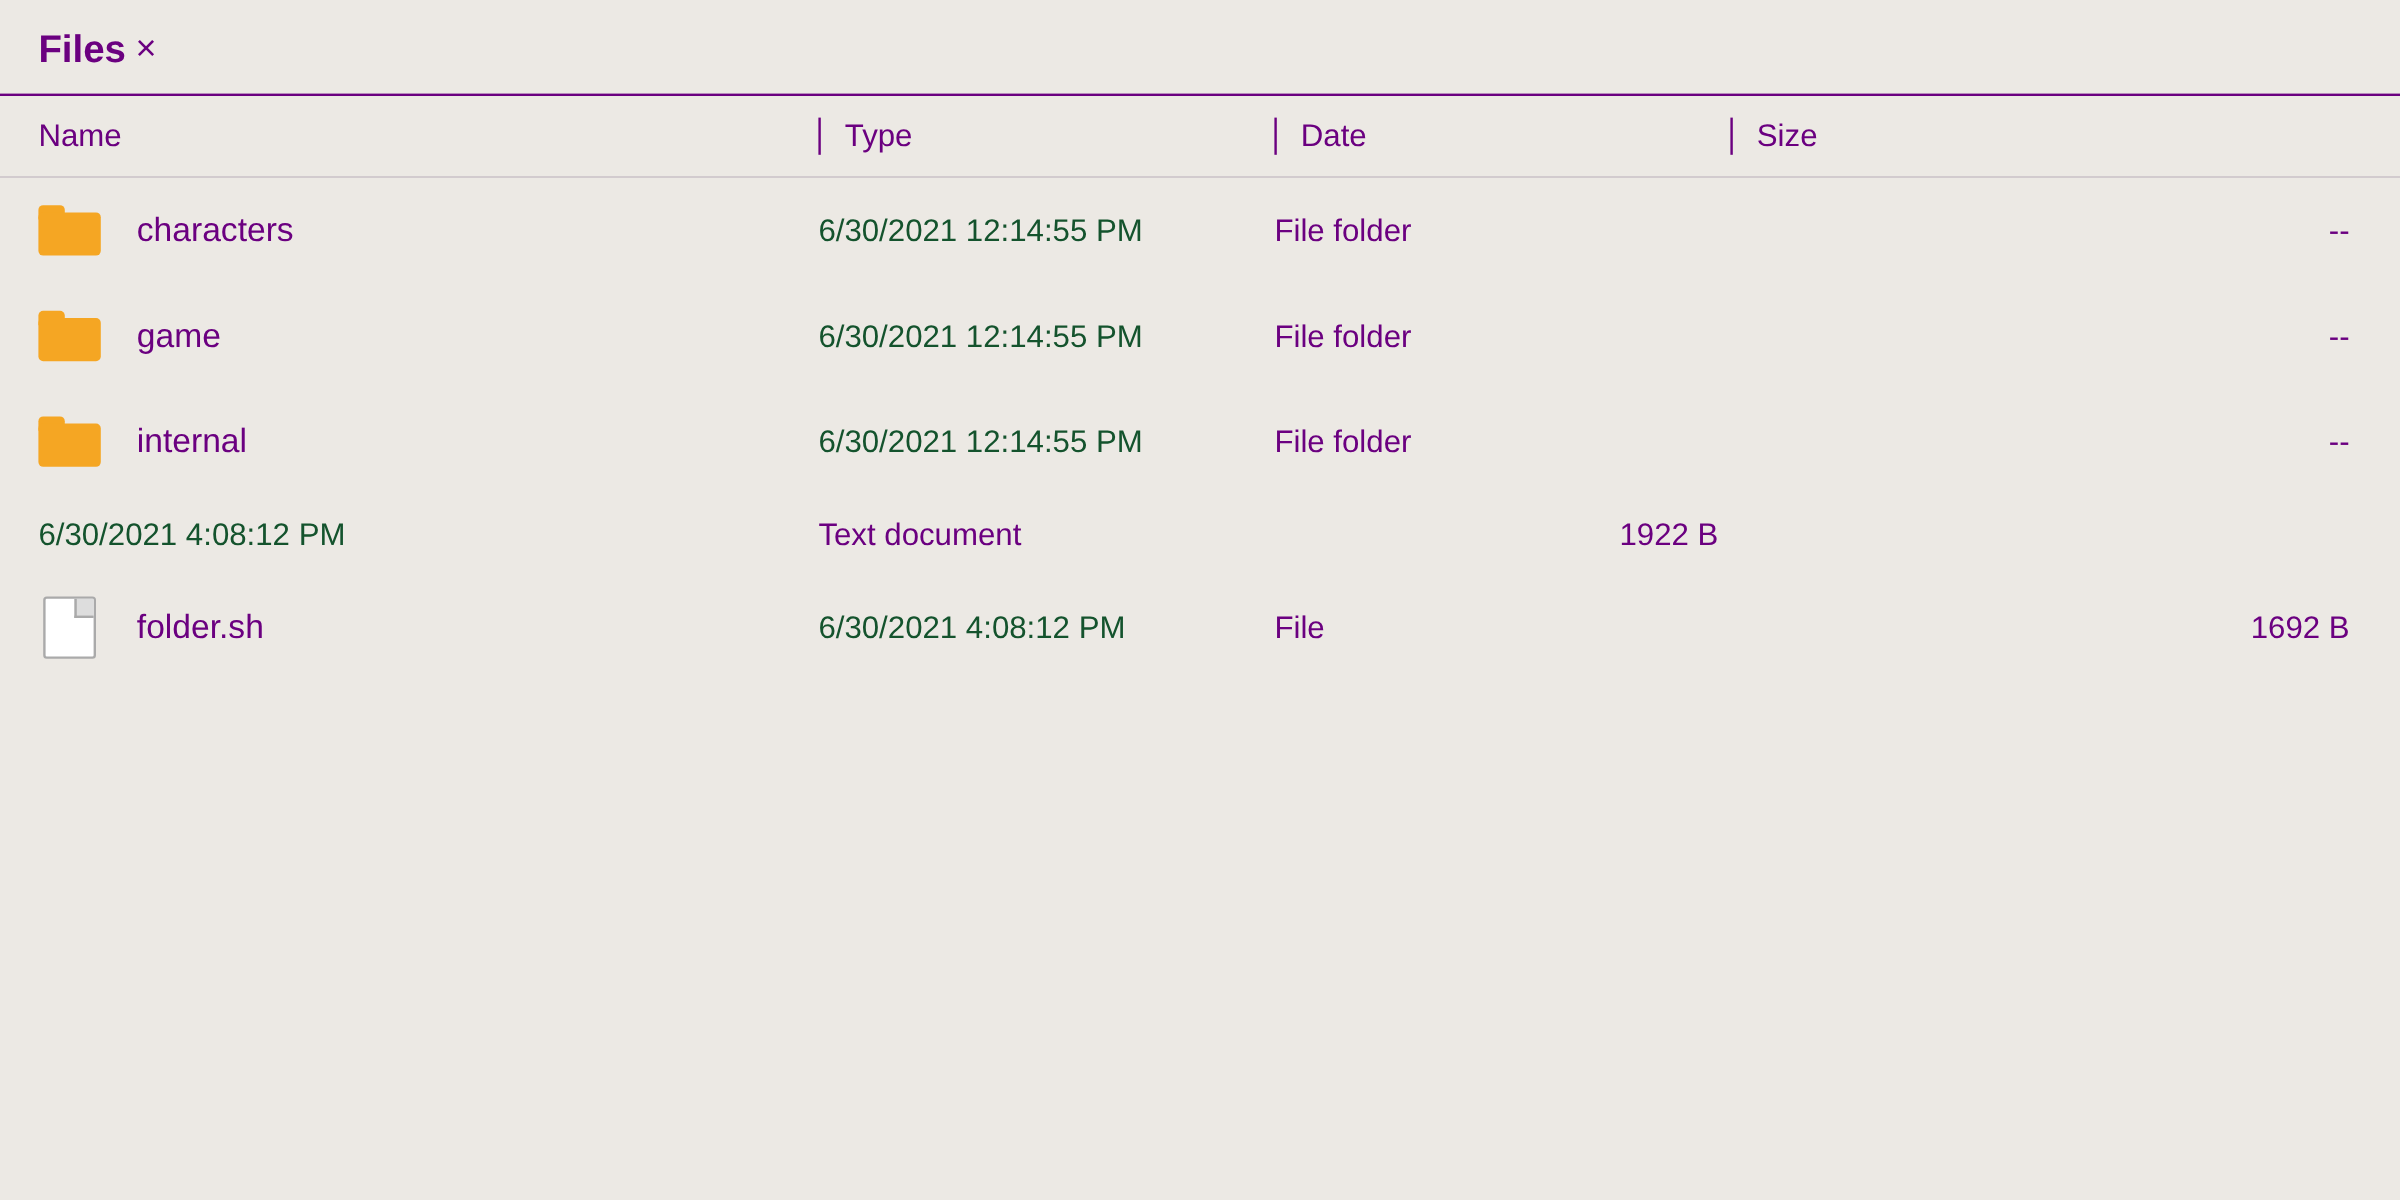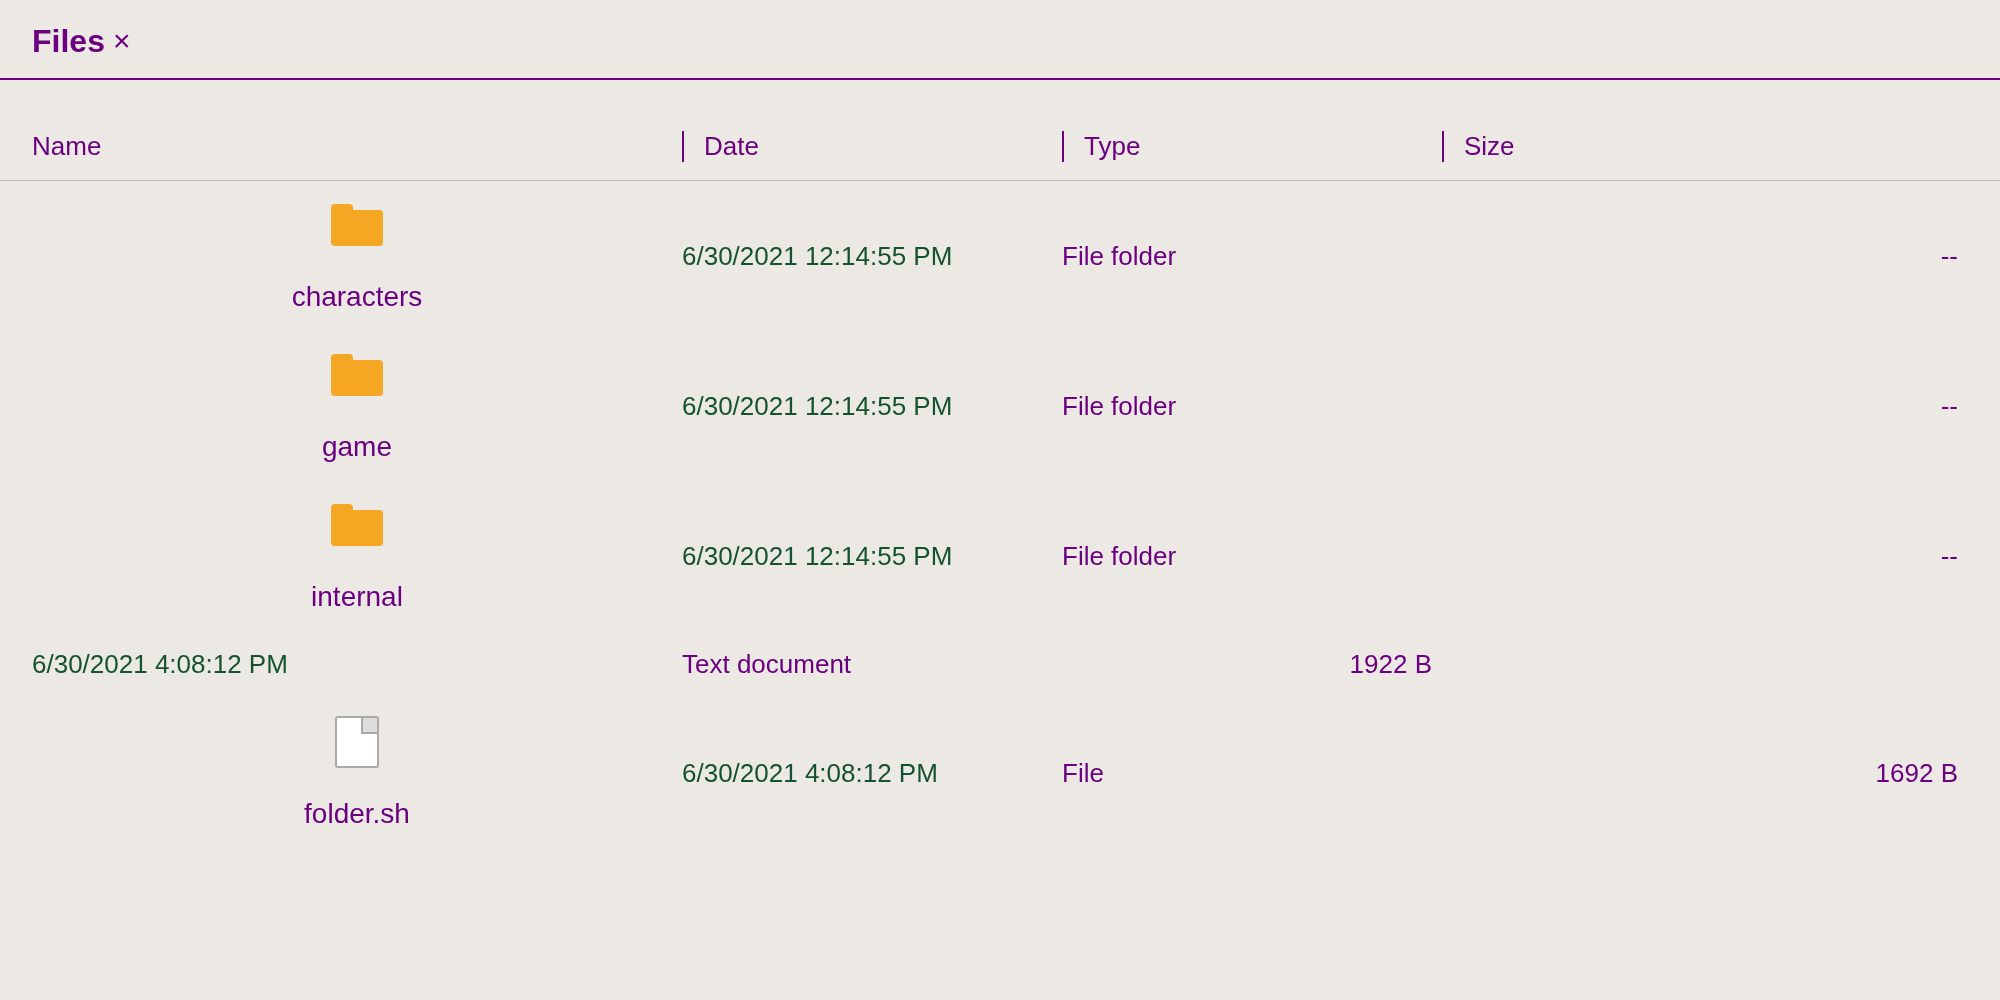--- a/index.html
+++ b/index.html
@@ -52,21 +52,20 @@
       height: 2px;
       background: #6b0080;
       margin: 0;
     }
 
     .column-headers {
       display: grid;
       grid-template-columns: 650px 380px 380px 1fr;
       padding: 18px 32px;
       border-bottom: 1px solid #c0b8c0;
-      margin-top: 33px;
     }
 
     .col-header {
       font-size: 26px;
       color: #6b0080;
       font-weight: 400;
     }
 
     .col-header:not(:first-child) {
       border-left: 2px solid #6b0080;
@@ -83,21 +82,20 @@
       grid-template-columns: 650px 380px 380px 1fr;
       padding: 18px 32px;
       align-items: center;
       cursor: pointer;
     }
 
     .file-name-cell {
       display: flex;
       align-items: center;
       gap: 30px;
-      flex-direction: column;
     }
 
     .file-icon {
       width: 52px;
       height: 52px;
       flex-shrink: 0;
       display: flex;
       align-items: center;
       justify-content: center;
     }
@@ -208,22 +206,22 @@
 <div class="window">
   <div class="title-bar">
     <span class="title-bar-title">Files</span>
     <button class="close-btn">×</button>
   </div>
 
   <div class="divider"></div>
 
   <div class="column-headers">
     <div class="col-header">Name</div>
+    <div class="col-header">Type</div>
     <div class="col-header">Date</div>
-    <div class="col-header">Type</div>
     <div class="col-header">Size</div>
   </div>
 
   <div class="file-list" id="file-list">
   <div class="file-row">
     <div class="file-name-cell">
       <div class="file-icon">
       <div class="folder-icon-shape">
         <div class="folder-tab"></div>
         <div class="folder-body"></div>

